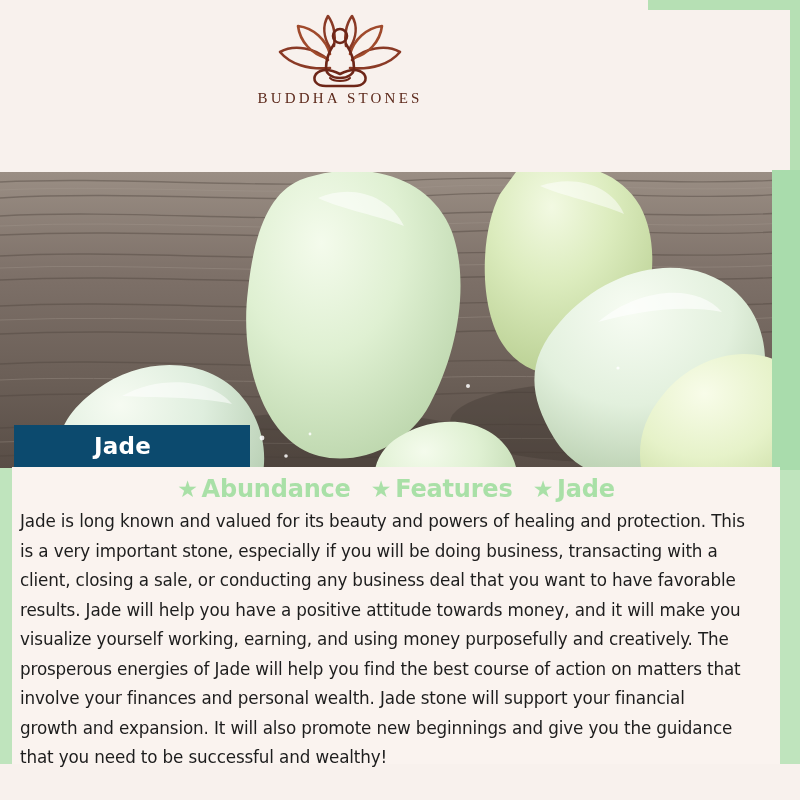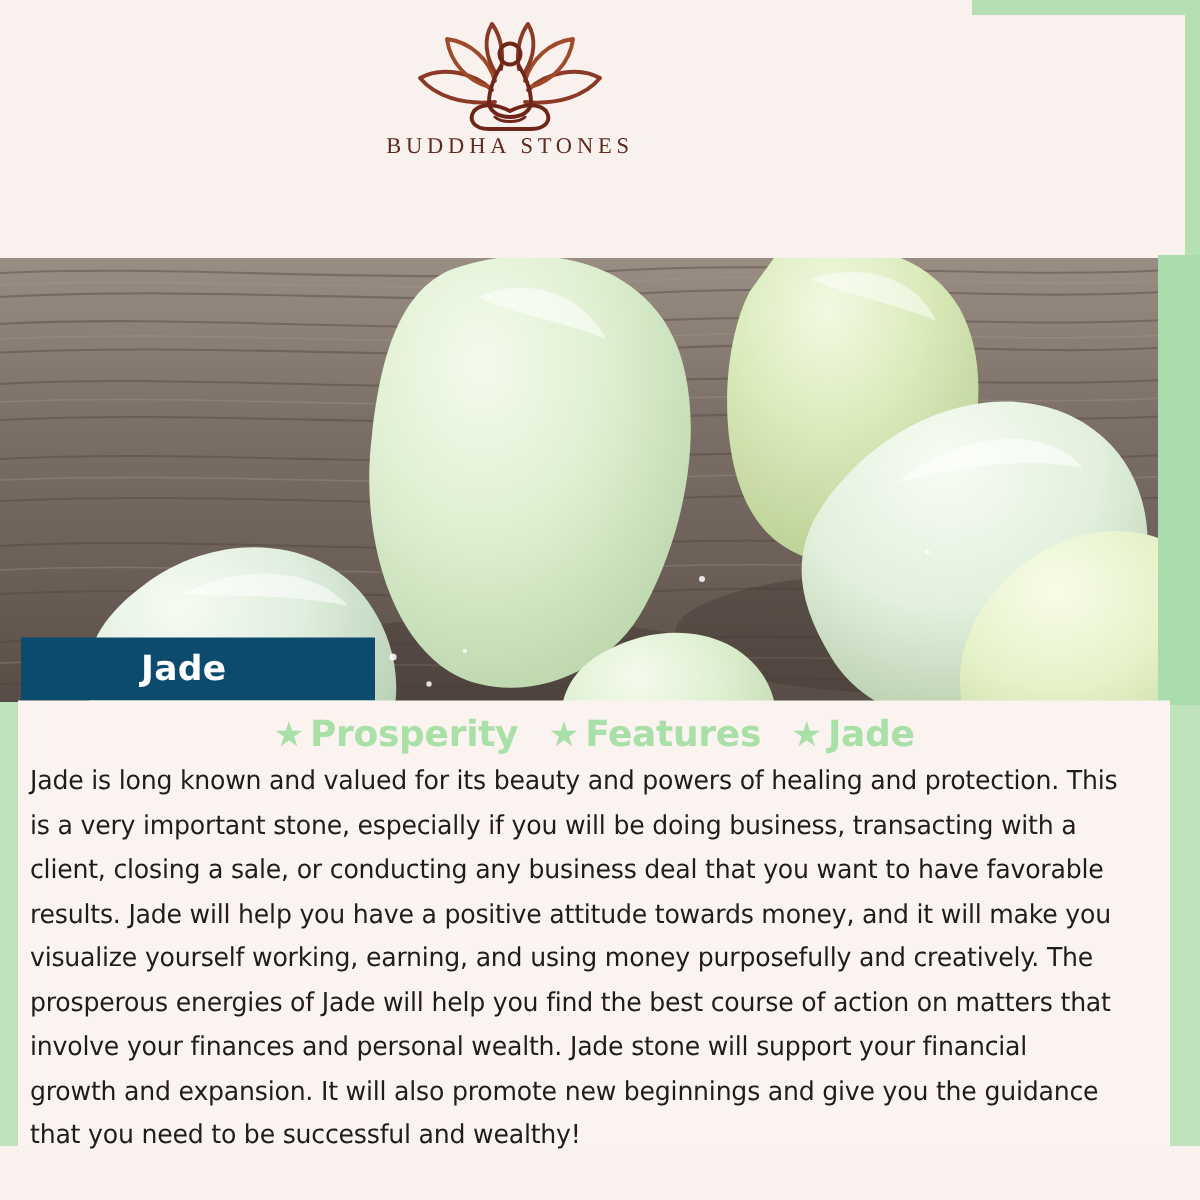--- a/index.html
+++ b/index.html
@@ -334,21 +334,21 @@
   </div>
 
 
   <div class="stone-label">
     <span class="stone-label-text">Jade</span>
   </div>
 
   <div class="content">
     <div class="benefits">
       <span class="benefit">
-        <span class="star">★</span><span>Prosperity</span>
+        <span class="star">★</span><span>Abundance</span>
       </span>
       <span class="benefit">
         <span class="star">★</span><span>Features</span>
       </span>
       <span class="benefit">
         <span class="star">★</span><span>Jade</span>
       </span>
     </div>
     <p class="body-text">Jade is long known and valued for its beauty and powers of healing and protection. This is a very important stone, especially if you will be doing business, transacting with a client, closing a sale, or conducting any business deal that you want to have favorable results. Jade will help you have a positive attitude towards money, and it will make you visualize yourself working, earning, and using money purposefully and creatively. The prosperous energies of Jade will help you find the best course of action on matters that involve your finances and personal wealth. Jade stone will support your financial growth and expansion. It will also promote new beginnings and give you the guidance that you need to be successful and wealthy!</p>
   </div>

